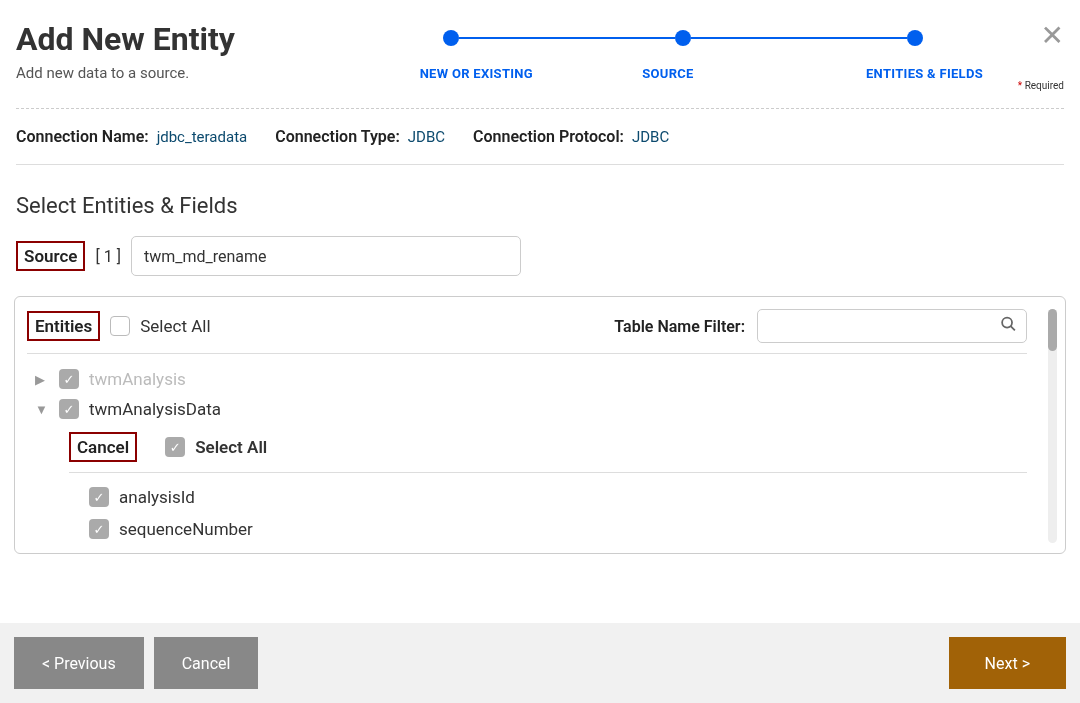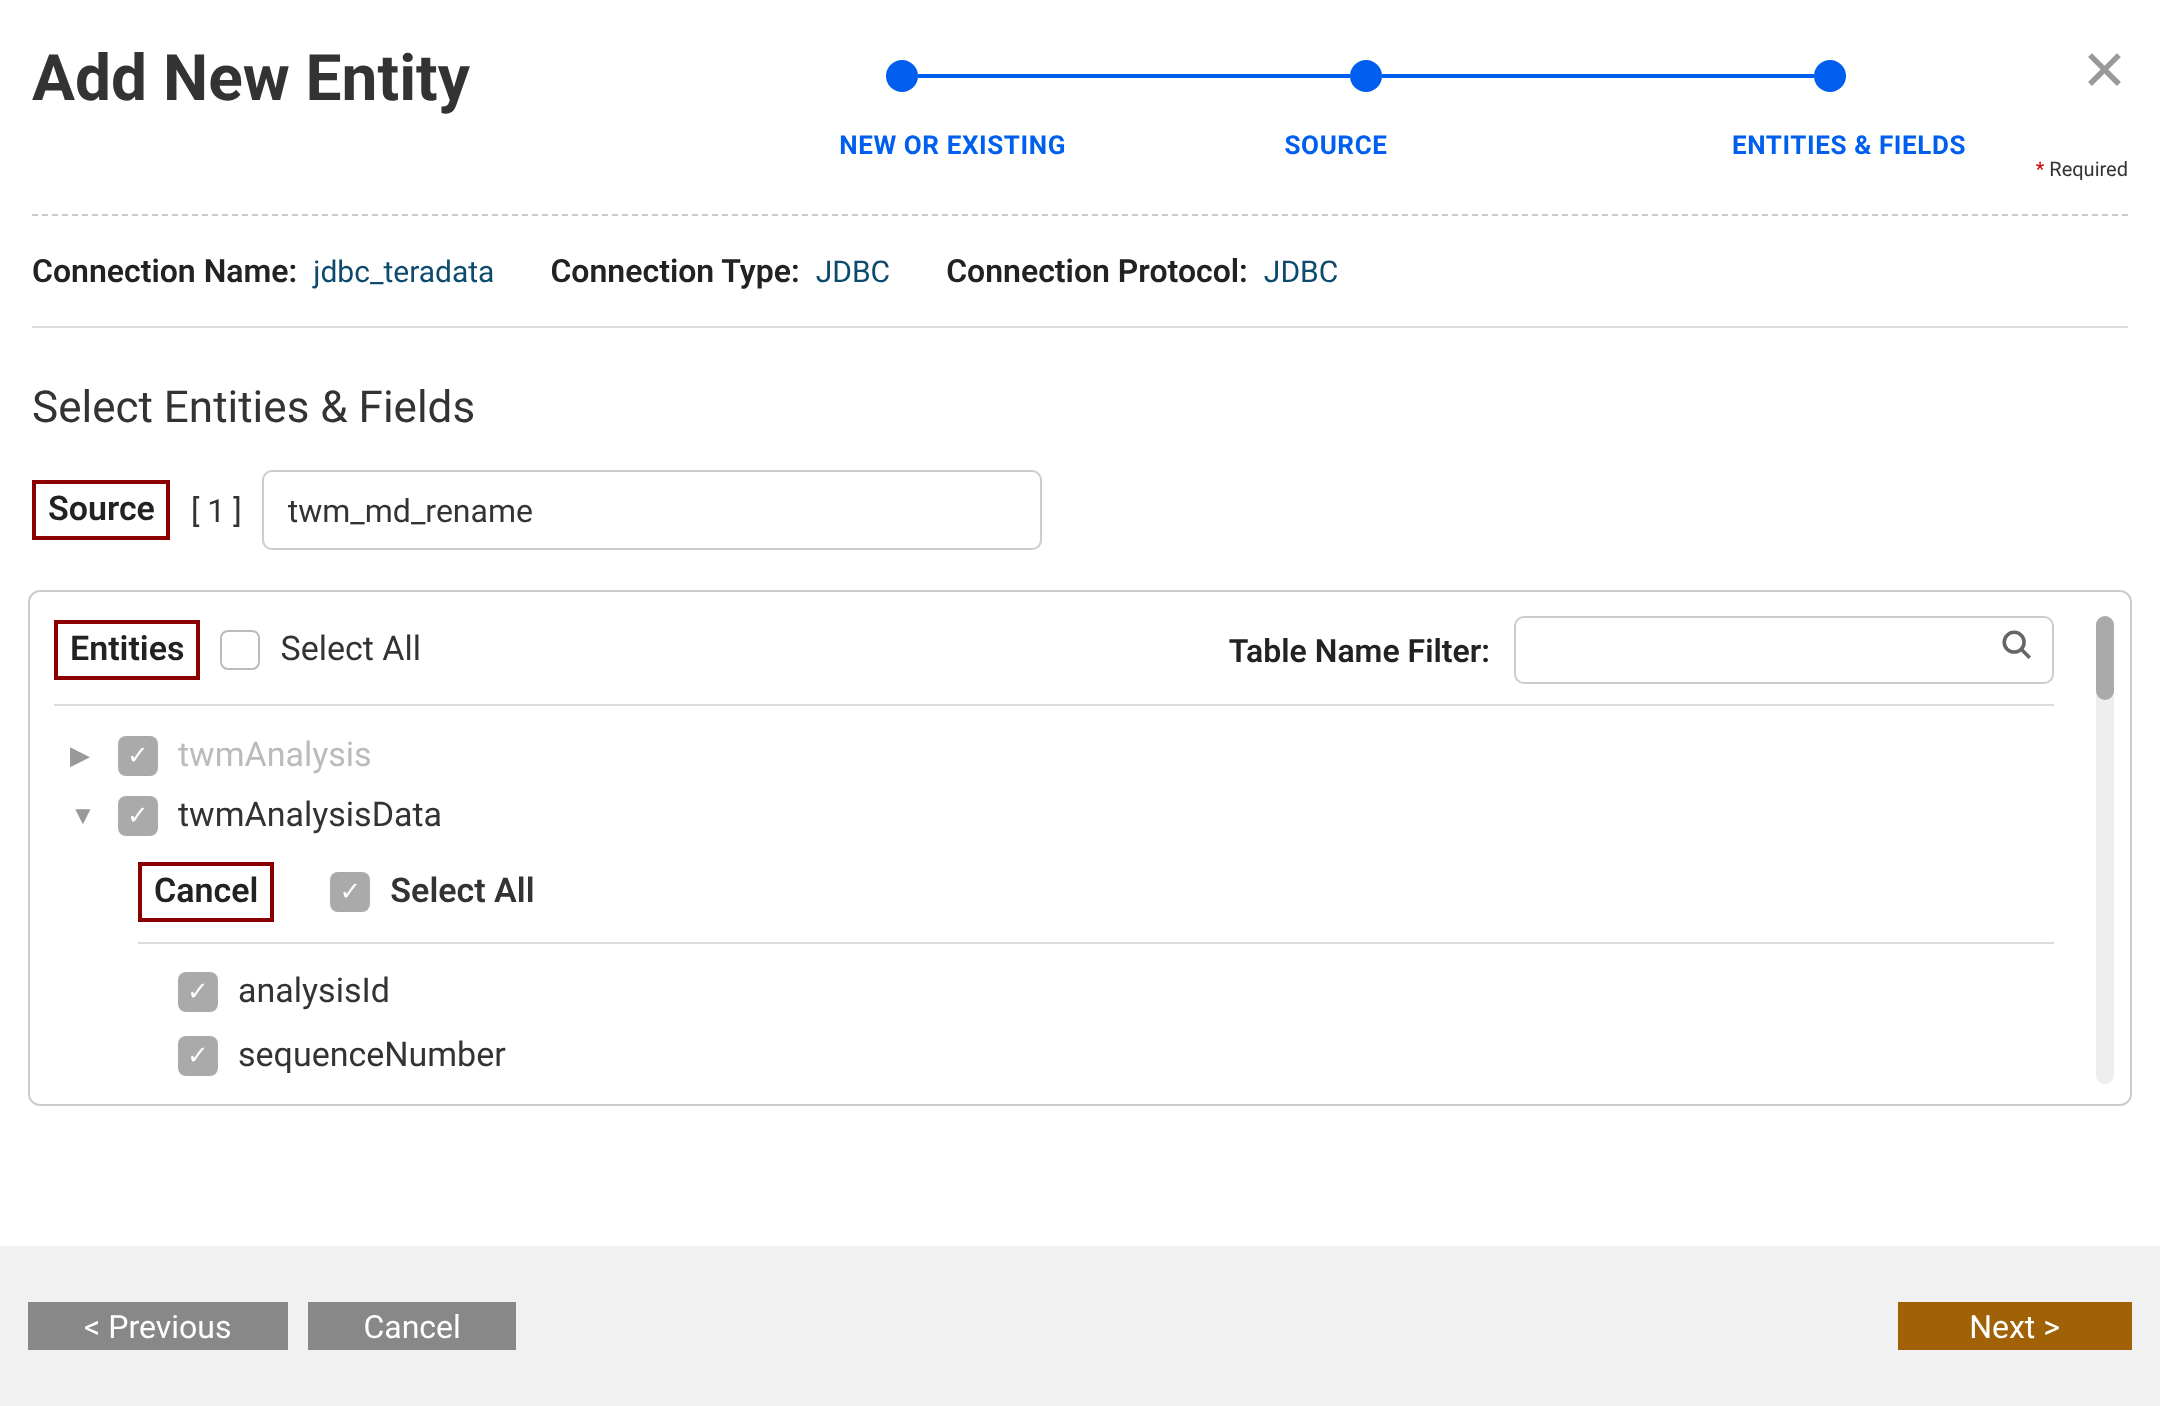--- a/index.html
+++ b/index.html
@@ -299,21 +299,21 @@
       left: 0;
       right: 0;
       bottom: 0;
       height: 80px;
       background: #f1f1f1;
       display: flex;
       align-items: center;
       padding: 0 14px;
     }
     .btn {
-      height: 24px;
+      height: 52px;
       padding: 0 28px;
       border: none;
       font-size: 16px;
       cursor: pointer;
       text-align: right;
     }
     .btn-gray {
       background: #888;
       color: #fff;
       margin-right: 10px;
@@ -324,20 +324,21 @@
       margin-left: auto;
       padding: 0 36px;
     }
   </style>
 </head>
 <body>
 
 <div class="header">
   <div class="header-left">
     <h1 class="page-title">Add New Entity</h1>
+    <div class="page-subtitle">Add new data to a source.</div>
   </div>
   <div class="stepper">
     <div class="stepper-line">
       <div class="step-node"></div>
       <div class="step-connector"></div>
       <div class="step-node"></div>
       <div class="step-connector"></div>
       <div class="step-node"></div>
     </div>
     <div class="stepper-labels">

